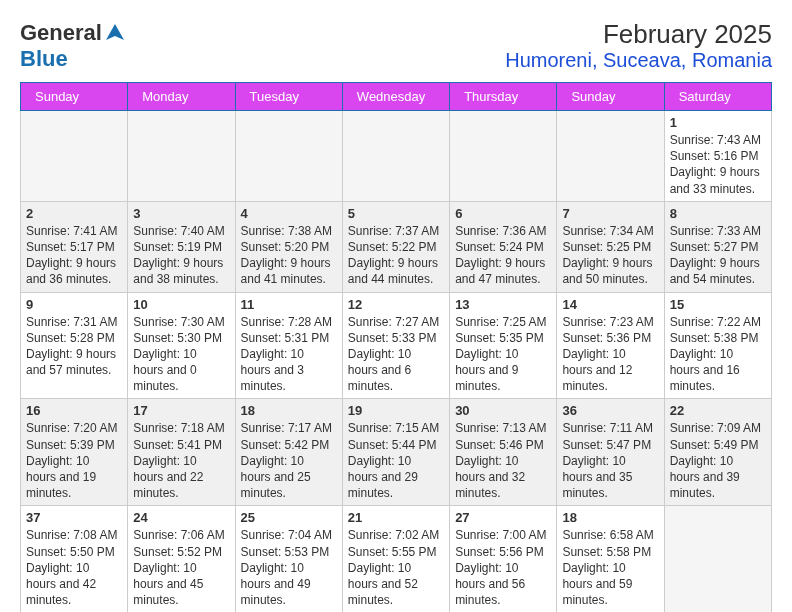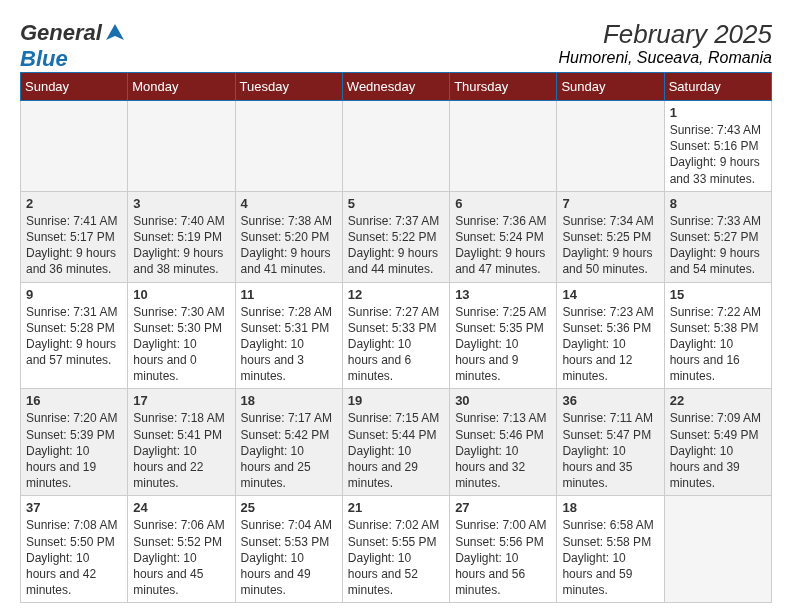--- a/index.html
+++ b/index.html
@@ -6,51 +6,51 @@
     body {
       font-family: Arial, sans-serif;
       background: #fff;
       width: 792px;
       min-height: 612px;
       padding: 20px;
     }
     .header {
       display: flex;
       justify-content: space-between;
-      align-items: flex-start;
-      font-style: italic;
+      align-items: flex-end;
+      margin-bottom: 10px;
     }
     .logo {
       display: flex;
       flex-direction: column;
       align-items: flex-start;
     }
     .title-block {
       text-align: right;
     }
     .month-year {
       font-size: 26px;
       font-weight: normal;
       color: #333;
       line-height: 1.1;
     }
     .location {
-      font-size: 16px;
-      color: #000000;
+      font-size: 20px;
+      color: #1d4ed8;
     }
     .calendar {
       width: 100%;
       border-collapse: collapse;
       border: 1px solid #ccc;
     }
     .calendar th {
-      background: #7f1d1d;
+      background: #d946ef;
       color: #fff;
       text-align: left;
-      padding: 6px 4px;
+      padding: 6px 14px;
       font-size: 13px;
       font-weight: normal;
       border: 1px solid #1a6faf;
     }
     .calendar td {
       vertical-align: top;
       width: calc(100% / 7);
       height: 90px;
       padding: 4px 5px;
       border: 1px solid #ccc;

